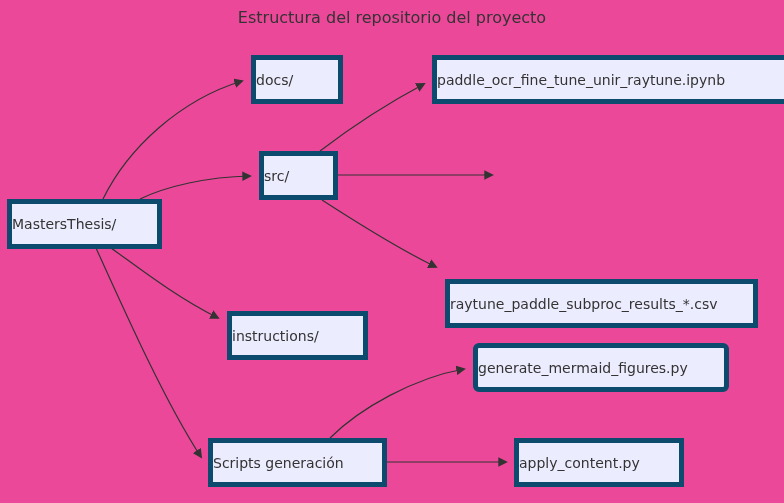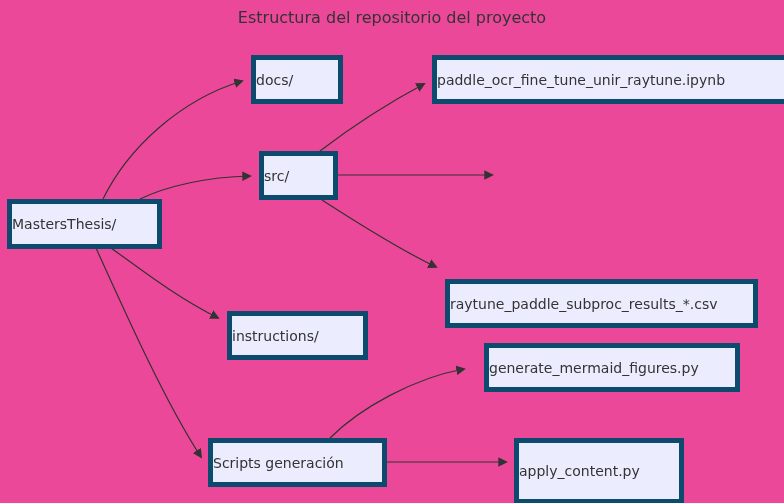--- a/index.html
+++ b/index.html
@@ -44,23 +44,23 @@
     white-space: nowrap;
   }
   
   .n-root         { left: 7px;   top: 199px; width: 155px; height: 50px; }
   .n-docs         { left: 251px; top: 55px;  width: 92px;  height: 49px; }
   .n-src          { left: 259px; top: 151px; width: 79px;  height: 49px; }
   .n-ipynb        { left: 432px; top: 55px;  width: 375px; height: 49px; }
   .n-tuning       { left: 500px; top: 151px; width: 202px; height: 49px; }
   .n-csv          { left: 445px; top: 247px; width: 313px; height: 49px; margin-top: 32px; }
   .n-instructions { left: 227px; top: 311px; width: 141px; height: 49px; }
-  .n-genfig       { left: 484px; top: 343px; width: 256px; height: 49px; }
+  .n-genfig       { left: 473px; top: 343px; width: 256px; height: 49px; border-radius: 6px; }
   .n-scripts      { left: 208px; top: 438px; width: 179px; height: 49px; }
-  .n-apply        { left: 514px; top: 438px; width: 170px; height: 66px; }
+  .n-apply        { left: 514px; top: 438px; width: 170px; height: 49px; }
 </style>
 </head>
 <body>
 
 <div class="canvas">
 
   <div class="diagram-title">Estructura del repositorio del proyecto</div>
 
   <svg class="edges-layer" width="784" height="503" viewBox="0 0 784 503" fill="none" xmlns="http://www.w3.org/2000/svg">
     <defs>

